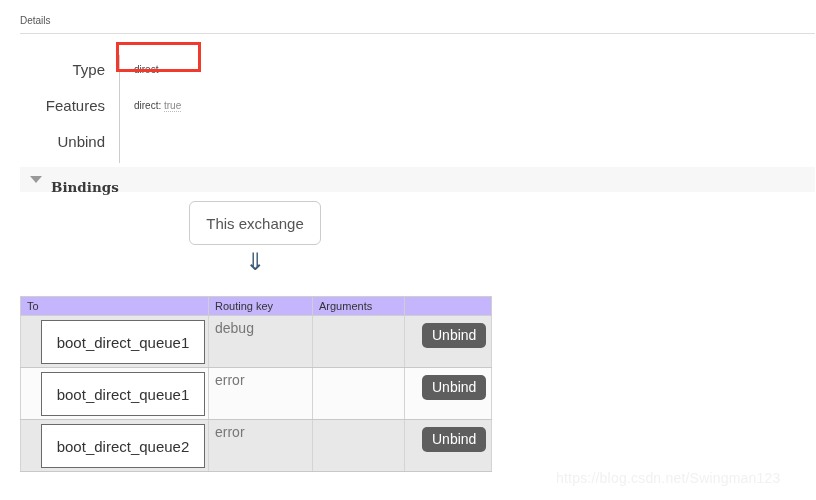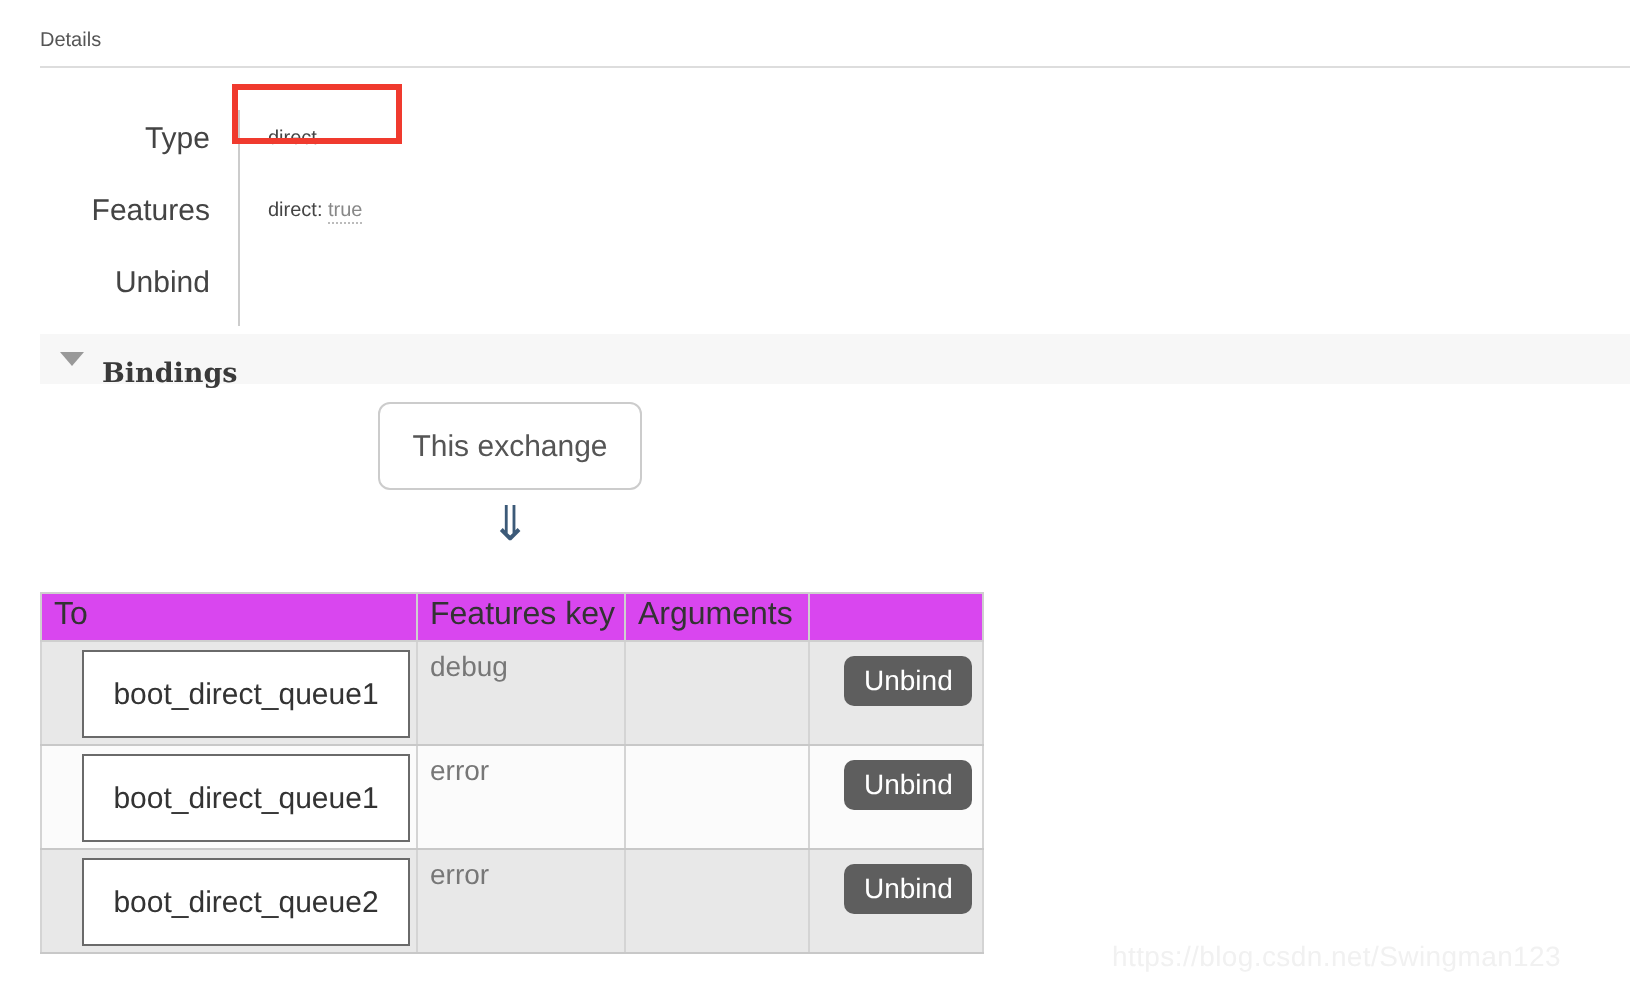--- a/index.html
+++ b/index.html
@@ -154,24 +154,24 @@
   }
   #bindings-table col.c-to       { width: 188px; }
   #bindings-table col.c-rk       { width: 104px; }
   #bindings-table col.c-args     { width: 92px; }
   #bindings-table col.c-act      { width: 87px; }
 
   #bindings-table th {
     text-align: left;
     font-weight: normal;
     color: #333333;
-    font-size: 16px;
+    font-size: 11px;
     padding: 2px 0 3px 6px;
     border: 1px solid #cfcfcf;
-    background: #d946ef;
+    background: #c4b5fd;
     height: 19px;
     box-sizing: border-box;
   }
   #bindings-table td {
     border-left: 1px solid #d4d4d4;
     border-right: 1px solid #d4d4d4;
     border-bottom: 1px solid #c8c8c8;
     vertical-align: top;
     padding: 0;
     height: 52px;
@@ -265,21 +265,21 @@
 <table id="bindings-table">
   <colgroup>
     <col class="c-to">
       <col class="c-rk">
       <col class="c-args">
       <col class="c-act">
   </colgroup>
   <thead>
     <tr>
       <th>To</th>
-      <th>Features key</th>
+      <th>Routing key</th>
       <th>Arguments</th>
       <th></th>
     </tr>
   </thead>
   <tbody>
     <tr class="row-odd">
       <td>
         <span class="queue-box">boot_direct_queue1</span>
       </td>
       <td>

